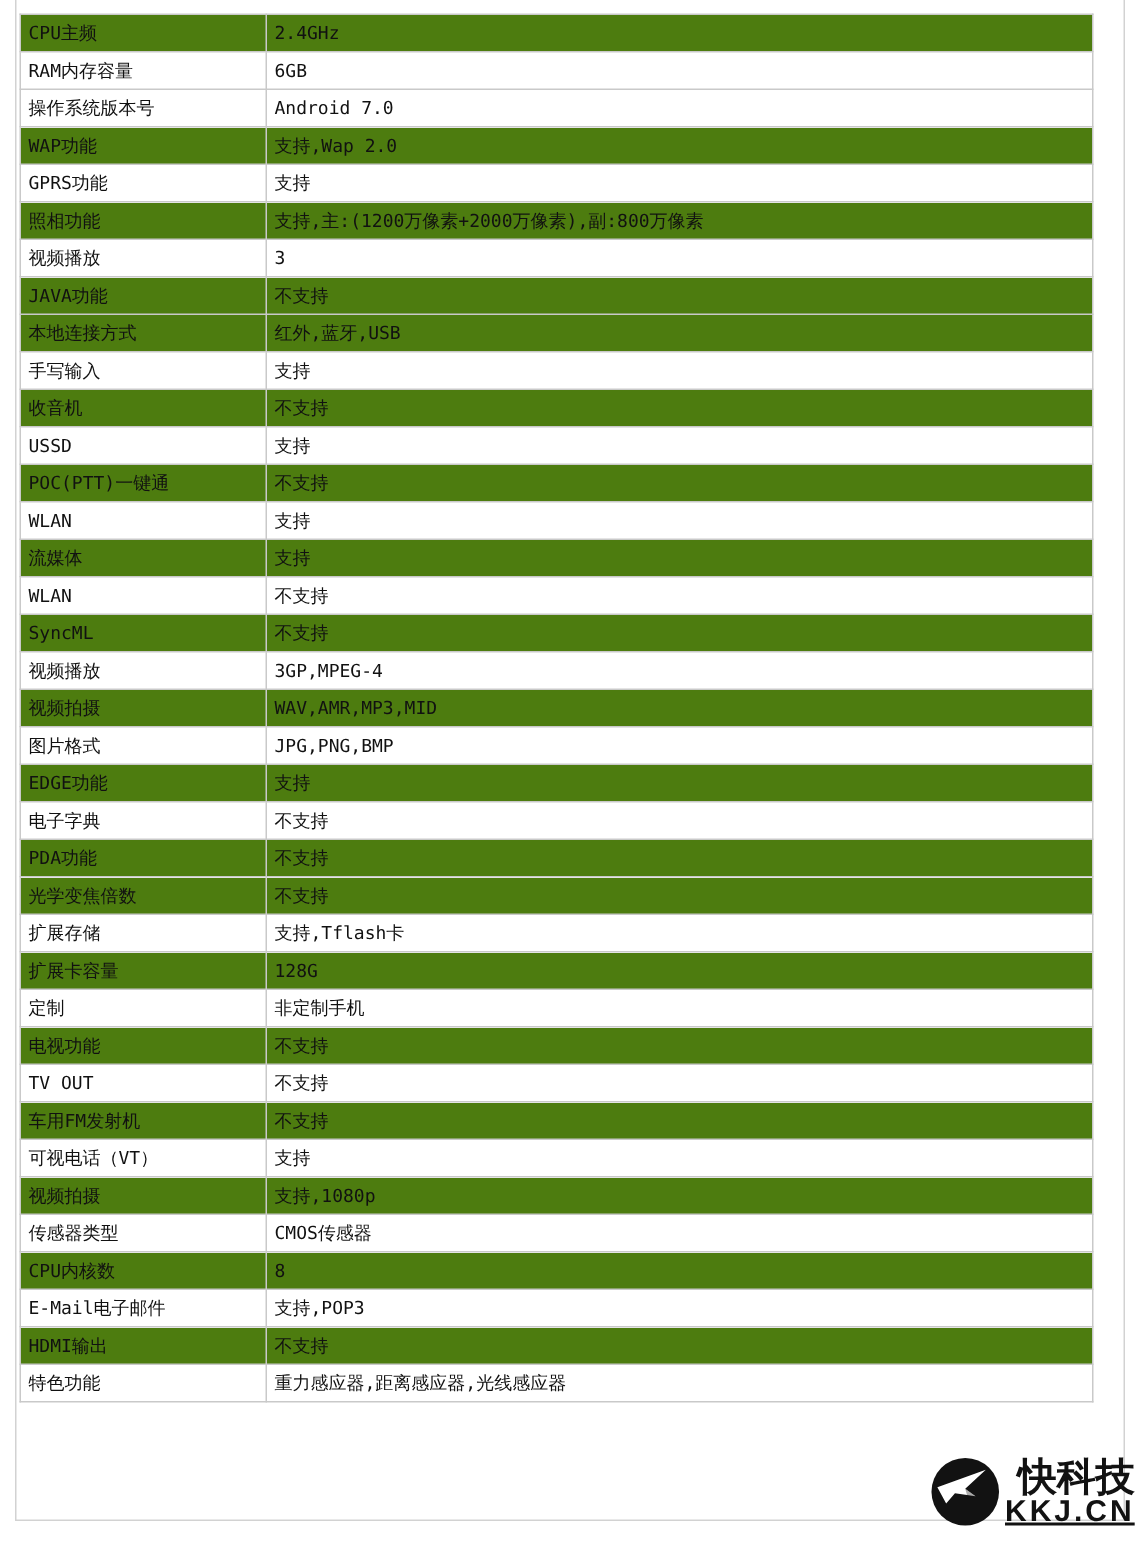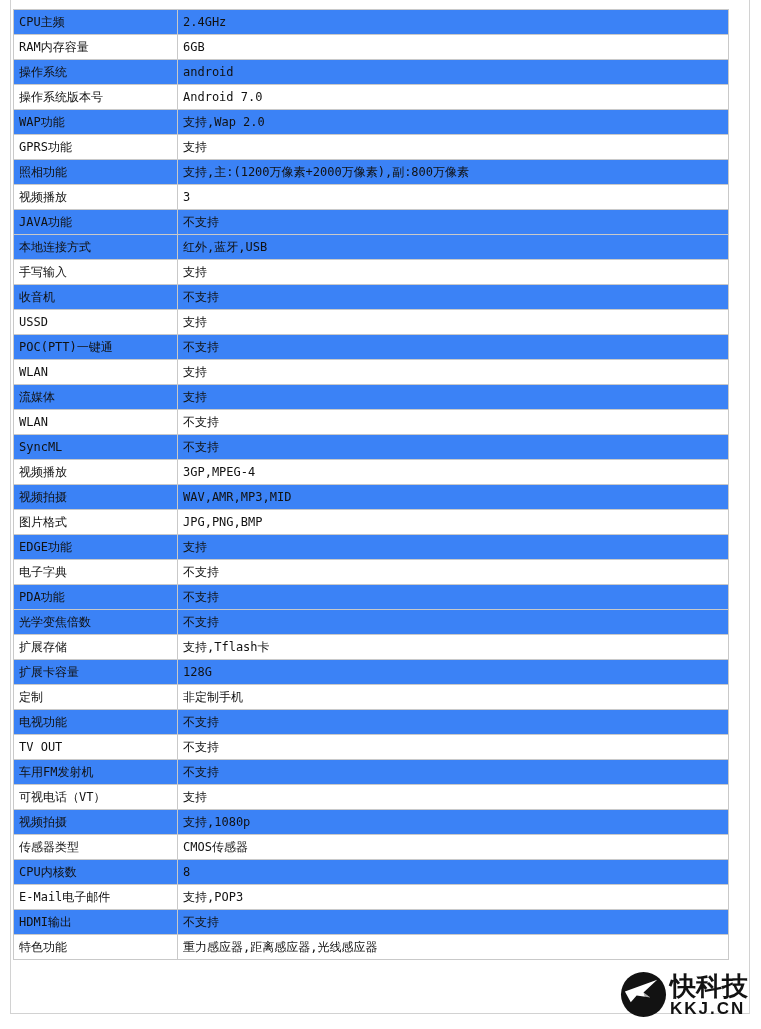--- a/index.html
+++ b/index.html
@@ -16,51 +16,47 @@
     position:absolute;left:2px;top:14px;width:709px;
     border-collapse:collapse;table-layout:fixed;
     font-size:12px;color:#111111;
   }
   table.spec-table td{
     border:1px solid #c9c9c9;
     height:24px;padding:0 5px;vertical-align:middle;
     white-space:nowrap;overflow:hidden;
     background:#ffffff;
   }
-  table.spec-table tr.alt td{background:#3b82f6;}
+  table.spec-table tr.alt td{background:#4d7c0f;}
   td.label-cell{width:153px;}
   td.value-cell{width:540px;}
   .watermark{
     position:absolute;left:620px;top:971px;
     display:flex;align-items:center;gap:3px;
     font-family:"Liberation Sans","DejaVu Sans",sans-serif;
     color:#121212;z-index:5;
   }
   .wm-icon{flex:0 0 auto;display:block;}
   .wm-text{display:flex;flex-direction:column;line-height:1;}
   .wm-brand{font-size:26px;font-weight:bold;letter-spacing:0px;text-align:right;}
-  .wm-domain{font-size:17px;font-weight:bold;letter-spacing:2px;margin-top:1px;}
+  .wm-domain{font-size:20px;font-weight:bold;letter-spacing:2px;margin-top:1px;text-decoration:underline;}
 </style>
 </head>
 <body>
 
 <div class="content-frame">
   <table class="spec-table">
     <tbody>
         <tr class="alt">
           <td class="label-cell">CPU主频</td>
           <td class="value-cell">2.4GHz</td>
         </tr>
         <tr>
           <td class="label-cell">RAM内存容量</td>
           <td class="value-cell">6GB</td>
-        </tr>
-        <tr class="alt">
-          <td class="label-cell">操作系统</td>
-          <td class="value-cell">android</td>
         </tr>
         <tr>
           <td class="label-cell">操作系统版本号</td>
           <td class="value-cell">Android 7.0</td>
         </tr>
         <tr class="alt">
           <td class="label-cell">WAP功能</td>
           <td class="value-cell">支持,Wap 2.0</td>
         </tr>
         <tr>

